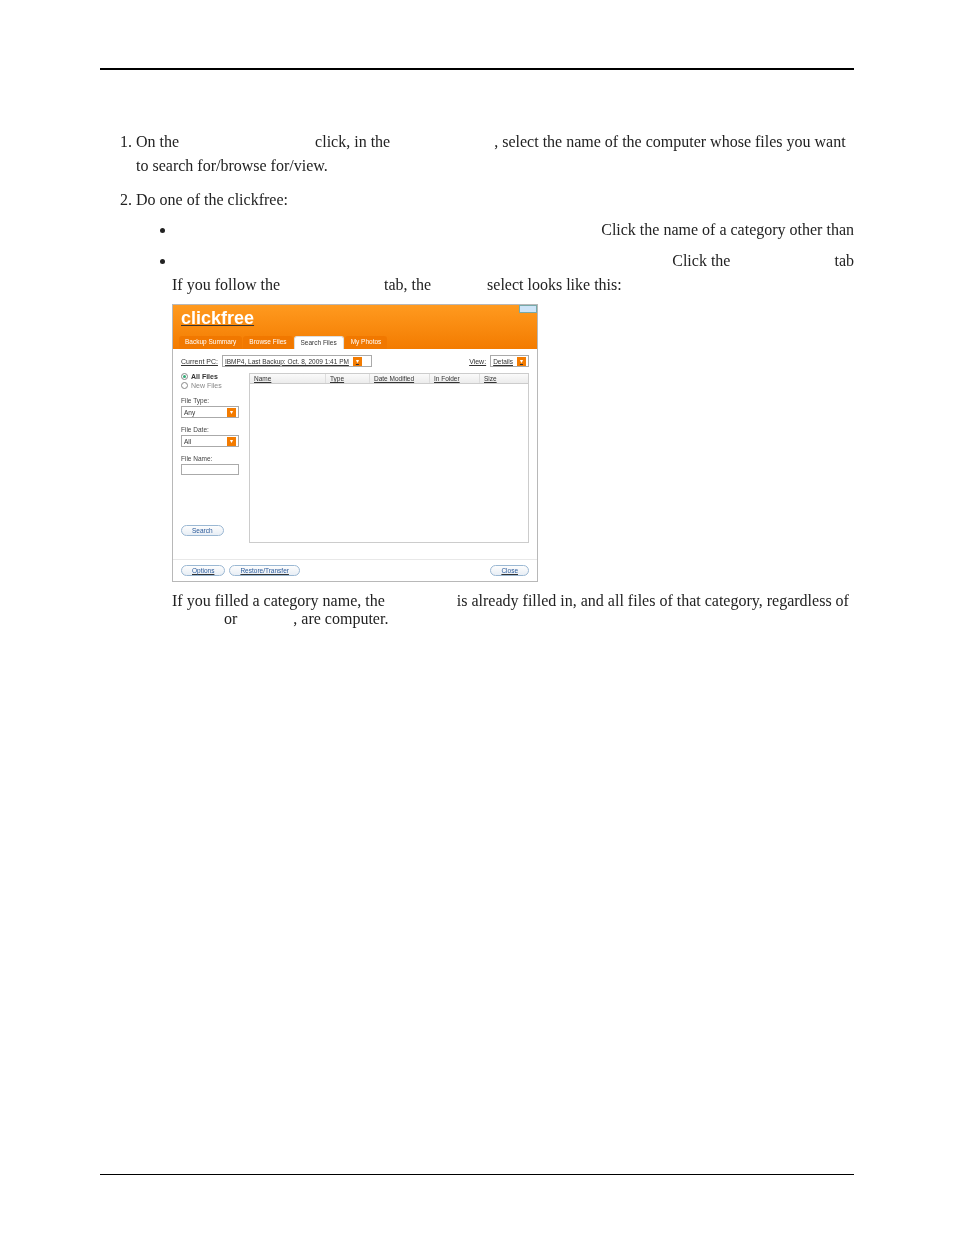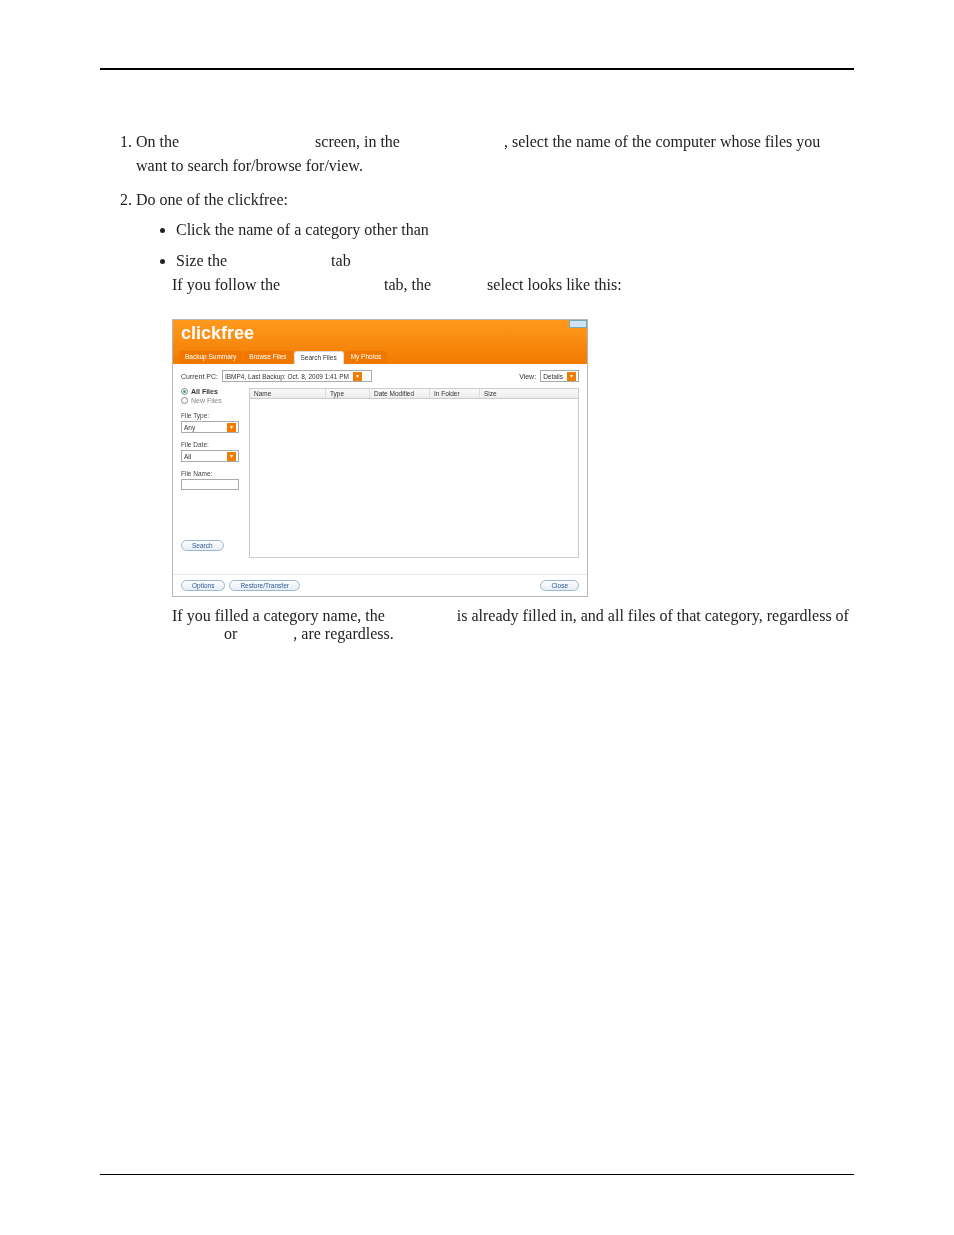--- a/index.html
+++ b/index.html
@@ -31,42 +31,44 @@
       padding-left: 36px;
     }
     ol.main-list > li {
       margin-bottom: 10px;
       line-height: 1.5;
     }
     ul.bullets {
       list-style: disc;
       padding-left: 40px;
       margin-top: 6px;
+      text-align: right;
     }
     ul.bullets > li {
       margin-bottom: 6px;
     }
     .callout {
       border-top: 1px solid #000;
       border-bottom: 1px solid #000;
       margin: 12px 0 12px 0;
       padding: 6px 0 6px 90px;
       line-height: 1.5;
     }
     .indented { margin-left: 36px; margin-top: 6px; margin-bottom: 10px; }
 
     
     .app-shot {
-      width: 416px;
-      margin: 25px 0 10px 36px;
+      width: 366px;
+      margin: 10px 0 10px 36px;
       border: 1px solid #b8b8b8;
       font-family: Tahoma, Arial, sans-serif;
       font-size: 7px;
       color: #333;
       background: #fff;
+      text-decoration: underline;
     }
     .app-header {
       background: linear-gradient(#ff9a1f, #f37b00);
       height: 44px;
       position: relative;
       padding: 4px 8px 0 8px;
     }
     .app-logo {
       font-size: 18px;
       font-weight: bold;
@@ -177,41 +179,41 @@
 <body>
 
 <div class="page">
   <div class="top-rule"></div>
 
   <ol class="main-list">
     <li>
       <span>
         <span>On the</span>
         <span class="blank">________________</span>
-        <span>screen, in the</span>
+        <span>click, in the</span>
         <span class="blank">____________</span>
         <span>, select the name of the computer whose files you want to search for/browse for/view.</span>
       </span>
     </li>
 
     <li>
       <span>Do one of the clickfree:</span>
       <ul class="bullets">
         <li>
           <span>Click the name of a category other than</span>
         </li>
       </ul>
     </li>
   </ol>
 
 
   <div style="padding-left:36px;">
     <ul class="bullets">
       <li>
-        <span>Size the</span>
+        <span>Click the</span>
         <span class="blank">____________</span>
         <span>tab</span>
       </li>
     </ul>
     <div class="indented">
       <span>If you follow the</span>
       <span class="blank">____________</span>
       <span>tab, the</span>
       <span class="blank">______</span>
       <span>select looks like this:</span>
@@ -291,19 +293,19 @@
       </div>
     </div>
 
     <div class="indented">
       <span>If you filled a category name, the</span>
       <span class="blank">________</span>
       <span>is already filled in, and all files of that category, regardless of</span>
       <span class="blank">______</span>
       <span>or</span>
       <span class="blank">______</span>
-      <span>, are regardless.</span>
+      <span>, are computer.</span>
     </div>
   </div>
 
 
   <div class="bottom-rule"></div>
 </div>
 
 </body></html>

